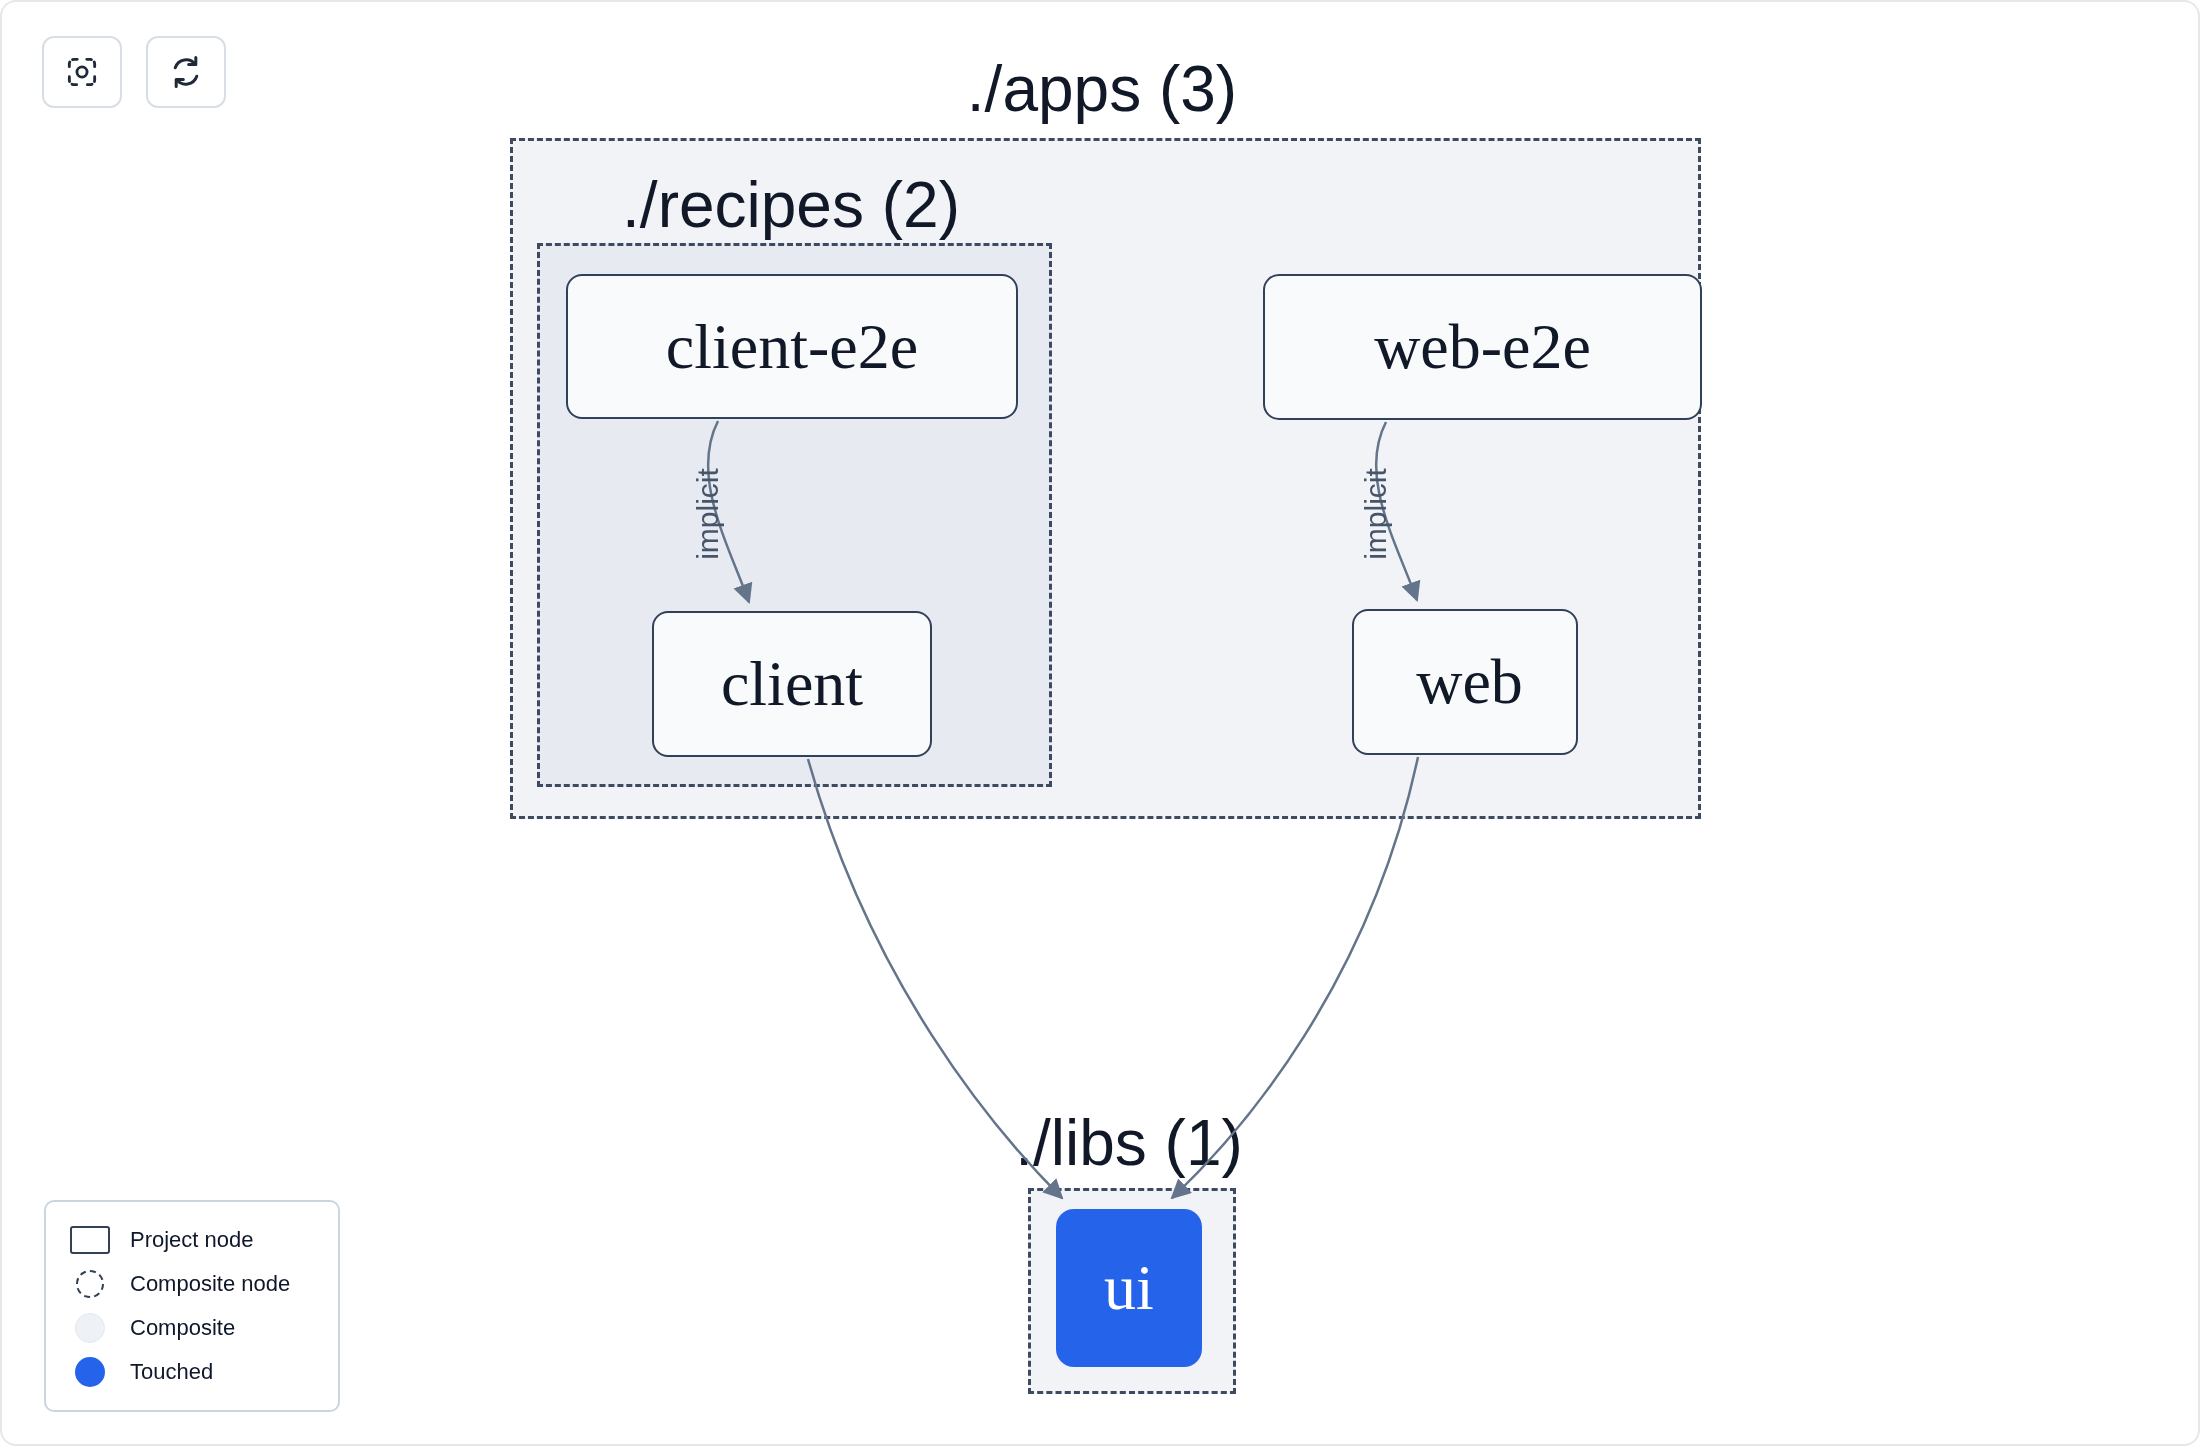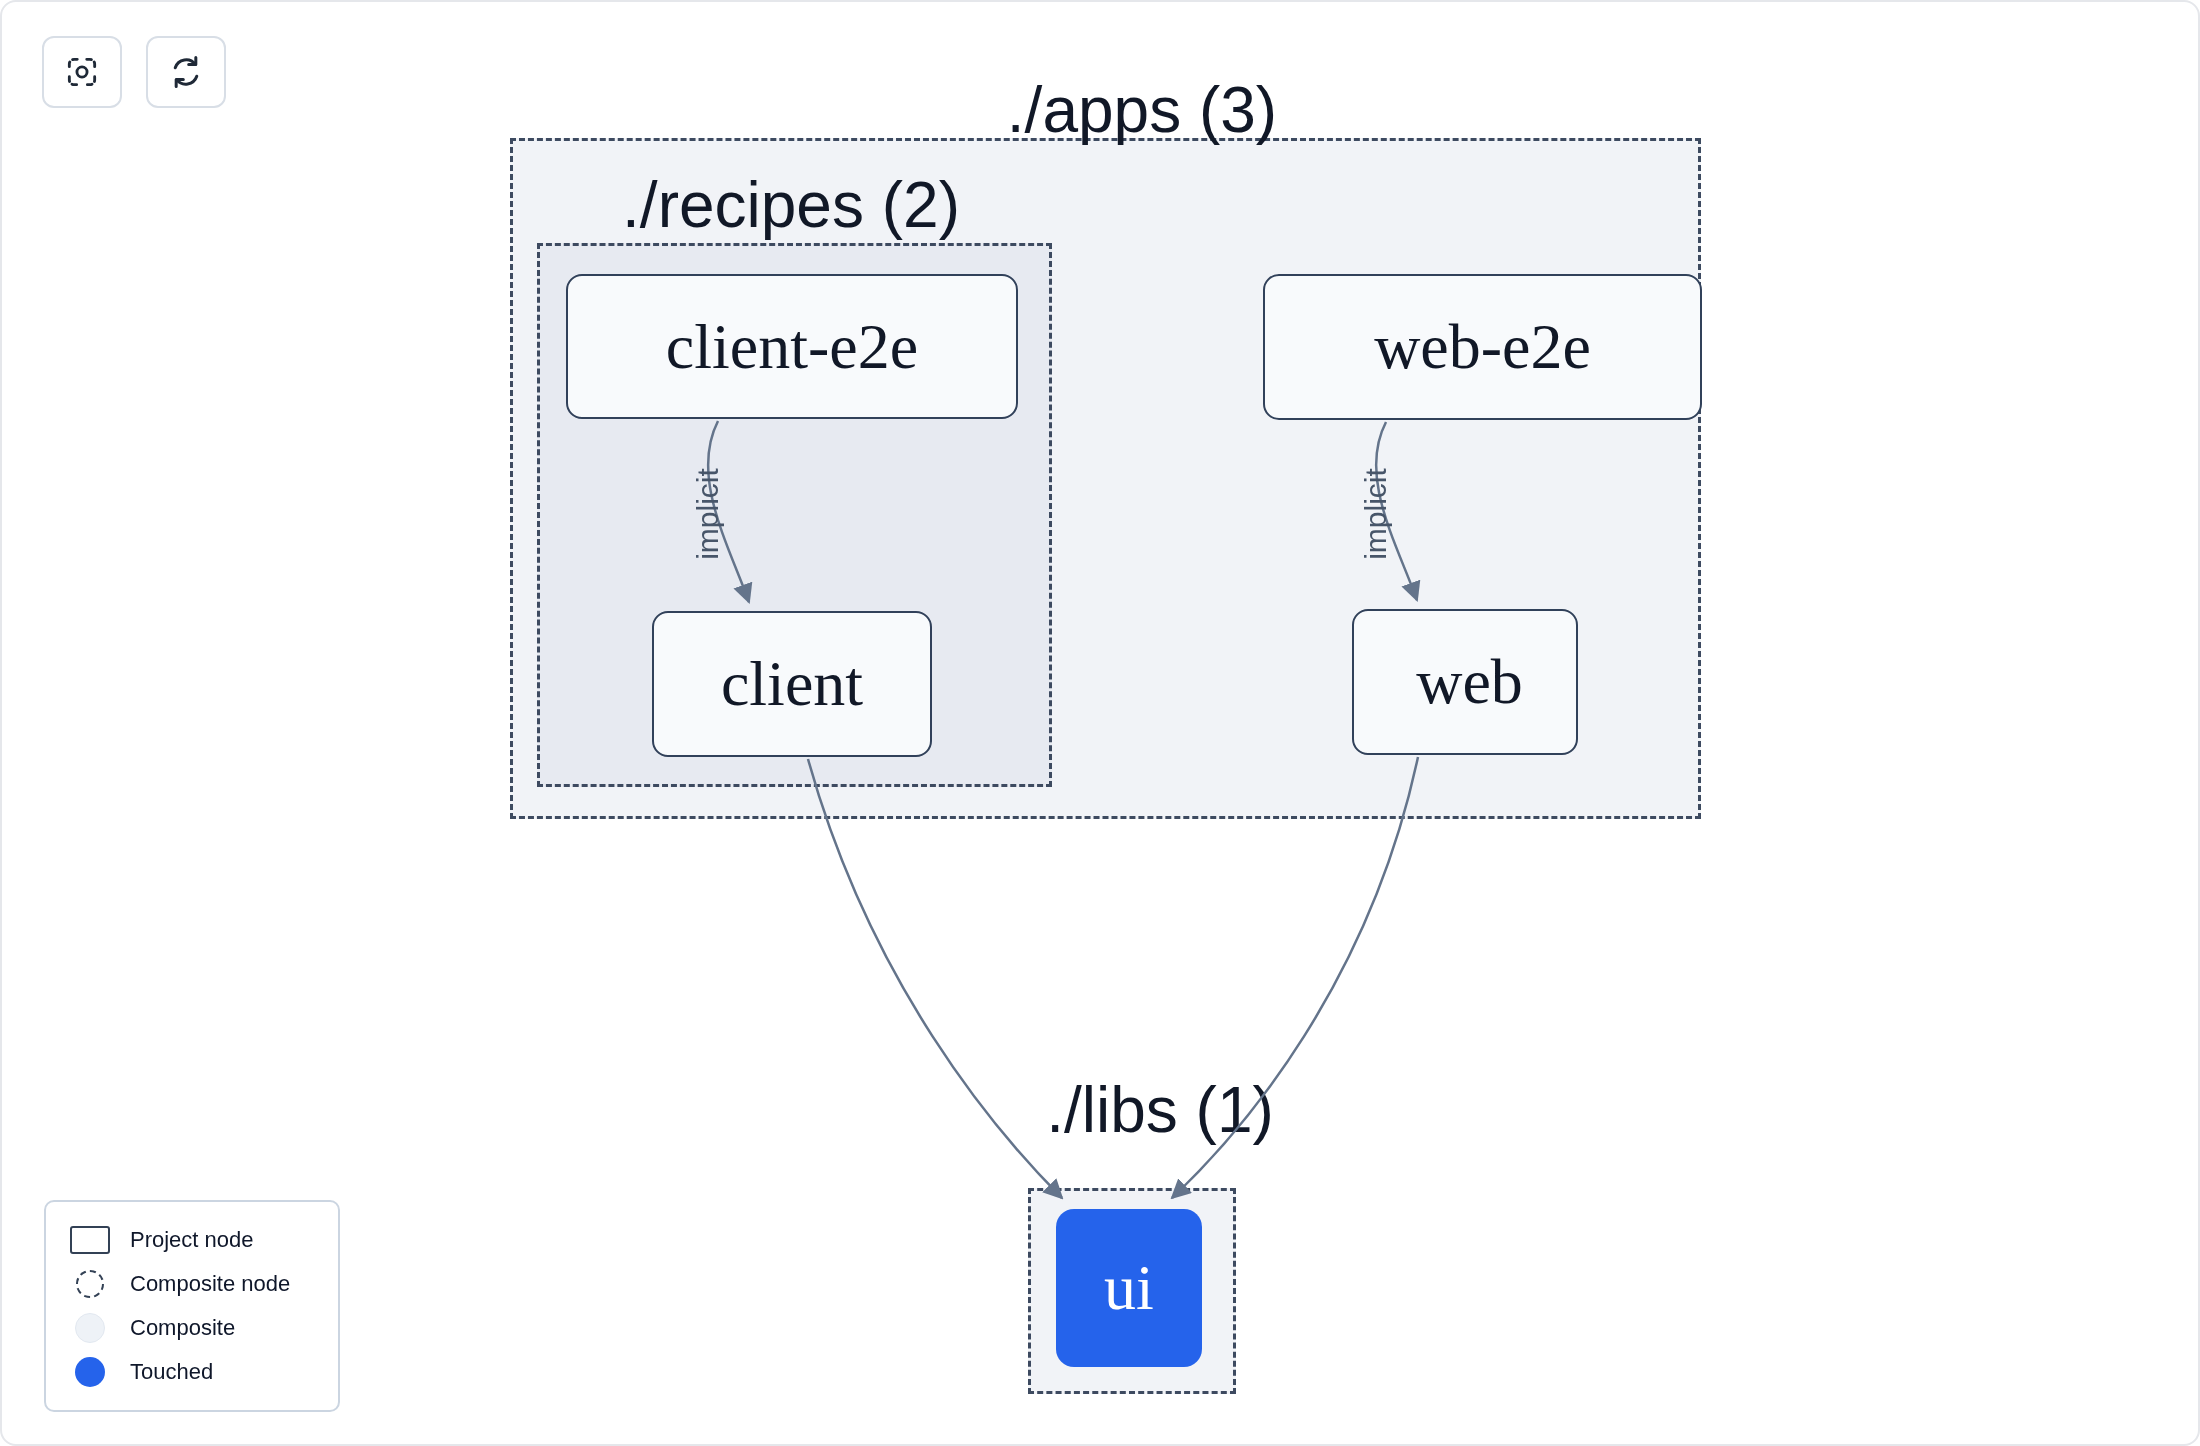--- a/index.html
+++ b/index.html
@@ -40,23 +40,23 @@
     transform: translateX(-50%);
     font-size: 64px;
     color: #111827;
     white-space: nowrap;
     z-index: 10;
     cursor: pointer;
   }
   #apps-box    { left: 508px;  top: 136px;  width: 1185px; height: 675px; }
   #recipes-box { left: 535px;  top: 241px;  width: 509px;  height: 538px; }
   #libs-box    { left: 1026px; top: 1186px; width: 202px;  height: 200px; }
-  #apps-label    { left: 1100px; top: 71px; margin-left: 40px; }
+  #apps-label    { left: 1100px; top: 50px; }
   #recipes-label { left: 789px;  top: 166px; }
-  #libs-label    { left: 1127px; top: 1071px; margin-left: 31px; }
+  #libs-label    { left: 1127px; top: 1104px; }
 
   
   .edges { position: absolute; left: 0; top: 0; width: 2200px; height: 1446px; z-index: 15; pointer-events: none; }
   .edge { fill: none; stroke: #64748b; stroke-width: 2.5; }
   .edge-label { font-family: "Liberation Sans", sans-serif; font-size: 30px; fill: #475569; }
 
   
   .pnode {
     position: absolute;
     background: #f8fafc;

